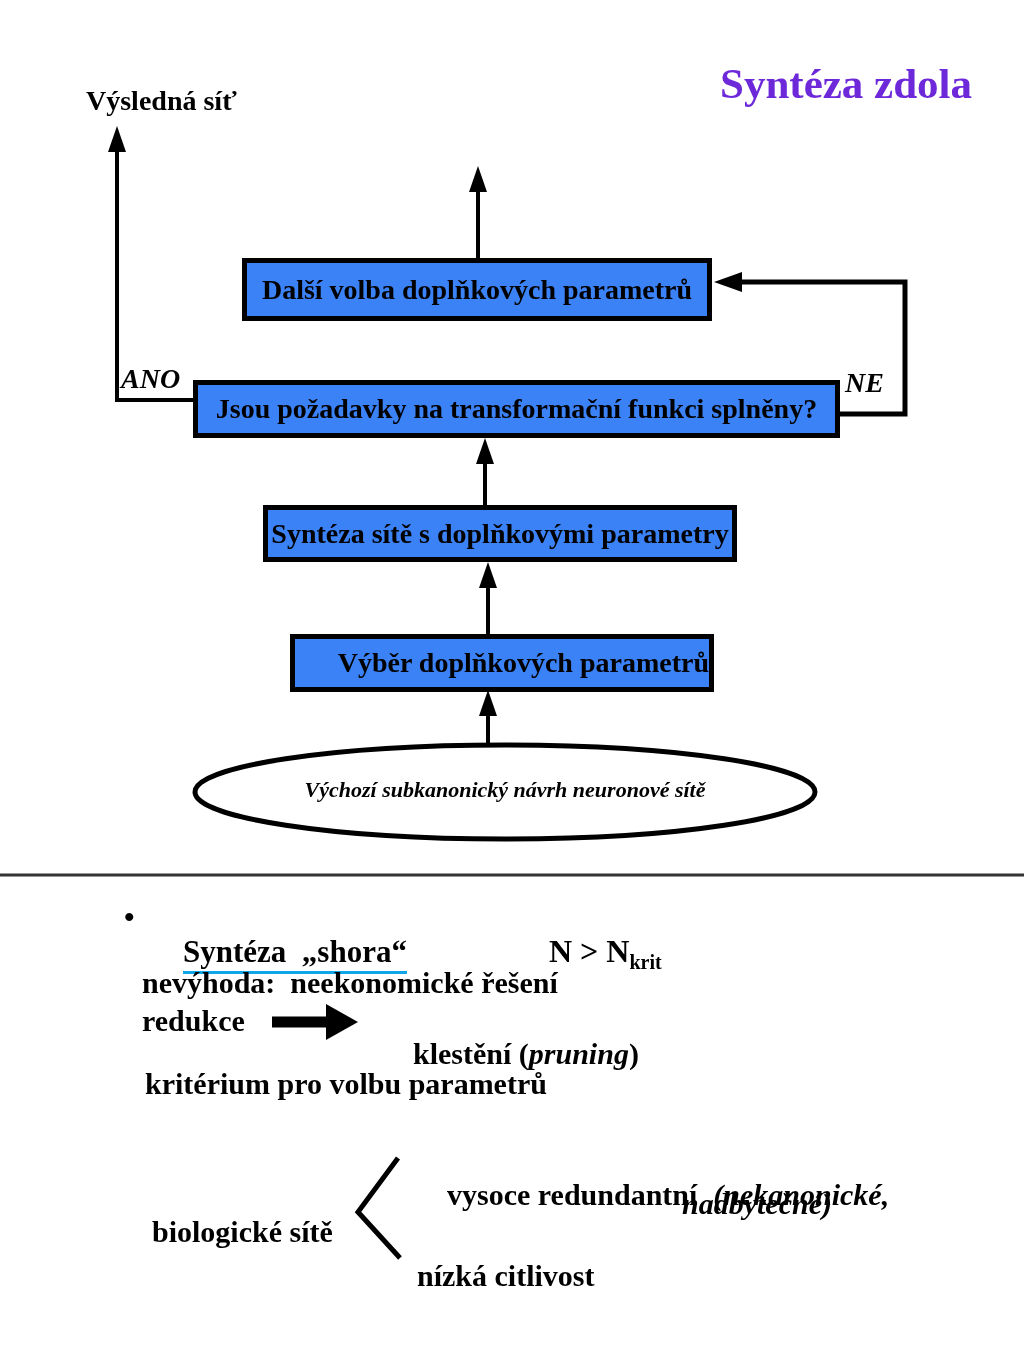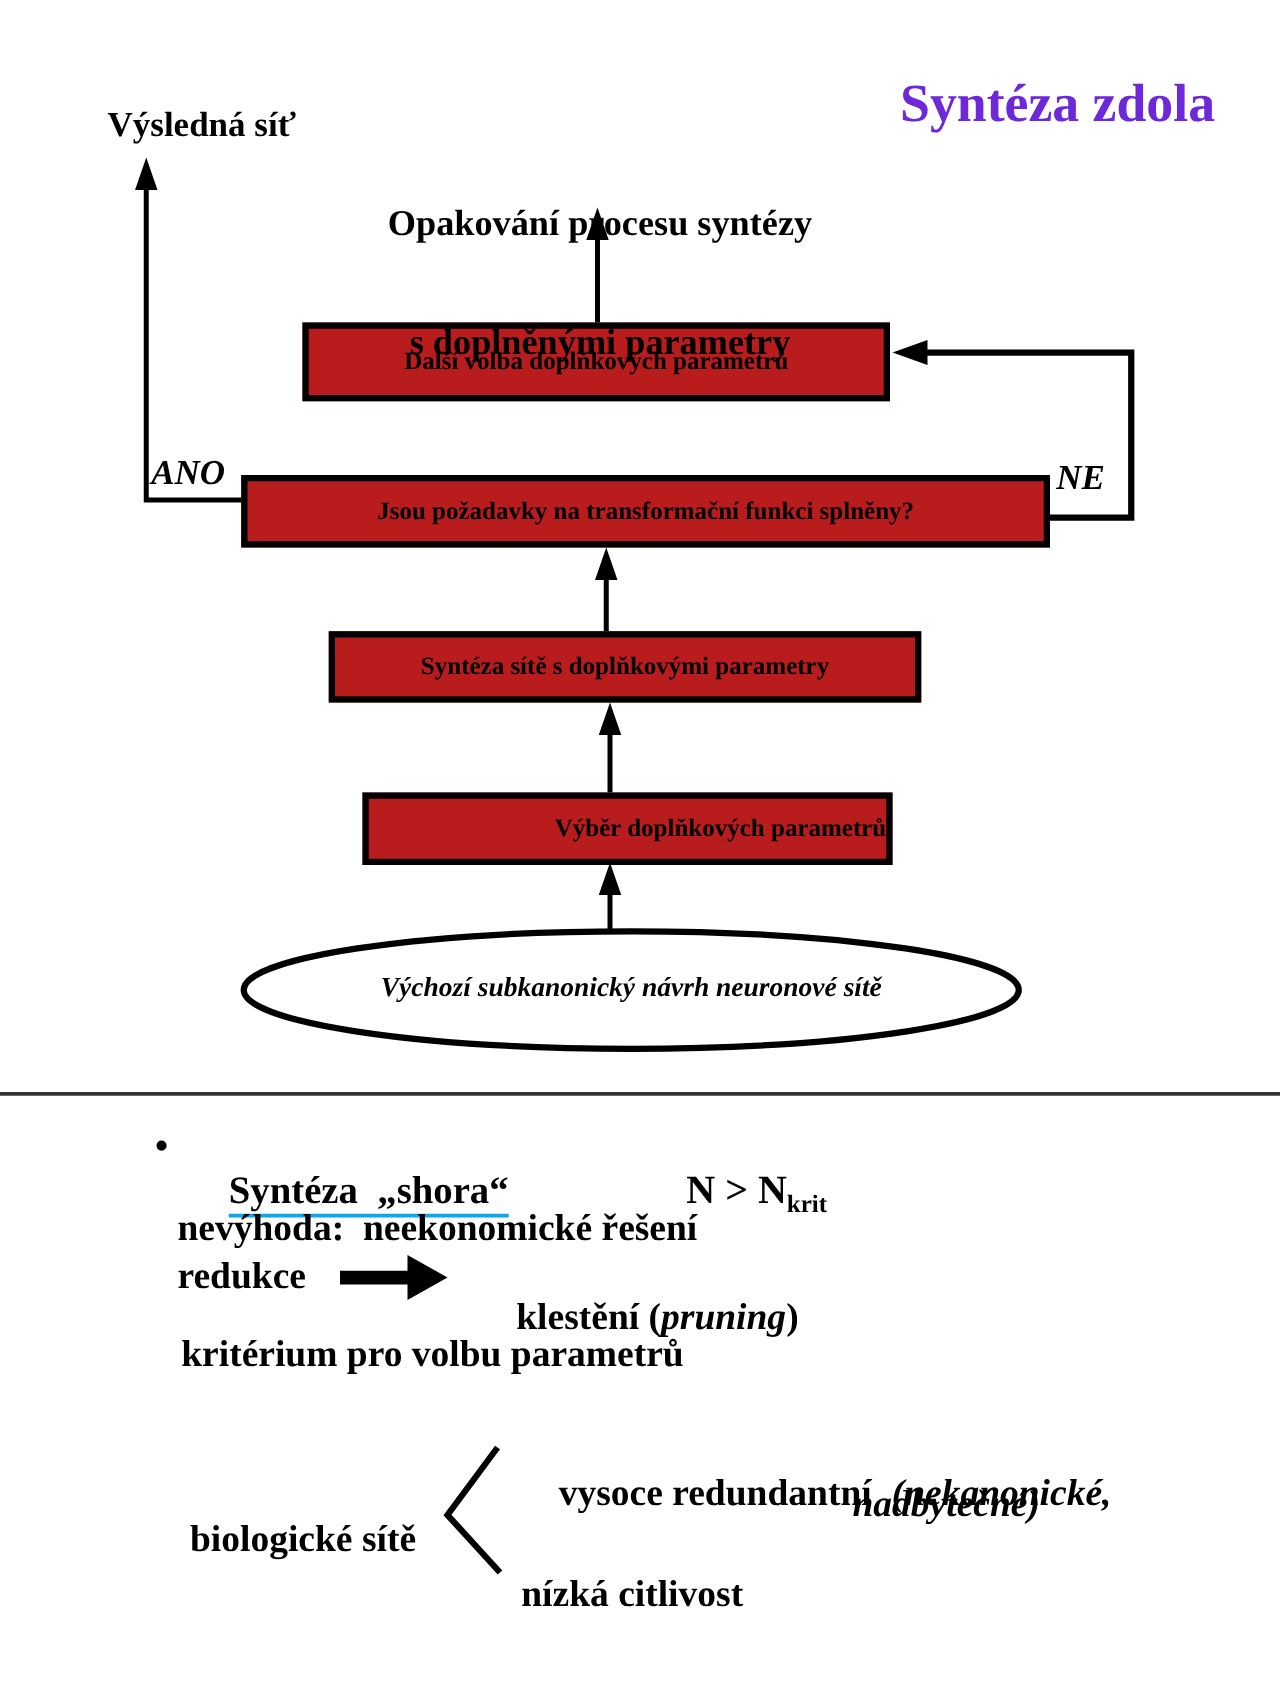--- a/index.html
+++ b/index.html
@@ -7,23 +7,23 @@
     position:relative; width:1024px; height:1365px; background:#ffffff;
     font-family:"Liberation Serif", serif; color:#000; overflow:hidden;
   }
   svg.overlay { position:absolute; left:0; top:0; z-index:1; }
   .label {
     position:absolute; z-index:3; font-weight:bold; white-space:pre;
     line-height:1.1; color:#000;
   }
   .flow-box {
     position:absolute; z-index:2; box-sizing:border-box;
-    border:5px solid #000; background:#b91c1c;
+    border:5px solid #000; background:#3b82f6;
     display:flex; align-items:center; justify-content:center;
-    text-align:center; font-weight:bold; font-size:20px; white-space:nowrap;
+    text-align:center; font-weight:bold; font-size:28px; white-space:nowrap;
   }
   .italic { font-style:italic; }
   .title { font-size:43px; }
   .underlined { display:inline-block; border-bottom:3px solid #0ea5e9; padding-bottom:2px; }
   .center { text-align:center; }
   sub.krit { font-size:20px; font-weight:bold; }
   .ellipse-label {
     position:absolute; z-index:2; font-weight:bold; font-size:22px;
     text-align:center; white-space:nowrap;font-style:italic;
   }
@@ -58,24 +58,20 @@
     <line x1="0" y1="875" x2="1024" y2="875" stroke="#333333" stroke-width="3"></line>
 
     <line x1="272" y1="1022" x2="327" y2="1022" stroke="#000" stroke-width="11"></line>
     <polygon points="358,1022 326,1004 326,1040" fill="#000"></polygon>
 
     <polyline points="398,1158 358,1212 400,1258" fill="none" stroke="#000" stroke-width="5"></polyline>
   </svg>
 
   <div class="label" style="left:86px; top:86px; font-size:28px;">Výsledná síť</div>
 
-  <div class="label center" style="left:270px; top:100px; width:420px; font-size:29px;">
-    <div>Opakování procesu syntézy</div>
-    <div>s doplněnými parametry</div>
-  </div>
 
   <div class="label title" style="left: 720px; top: 60px; color: #6d28d9;">Syntéza zdola</div>
 
   <div class="label italic" style="left:121px; top:364px; font-size:28px;">ANO</div>
   <div class="label italic" style="left:845px; top:368px; font-size:28px;">NE</div>
 
   <div class="flow-box" style="left:242px; top:258px; width:470px; height:63px;">
     <span>Další volba doplňkových parametrů</span>
   </div>
 

